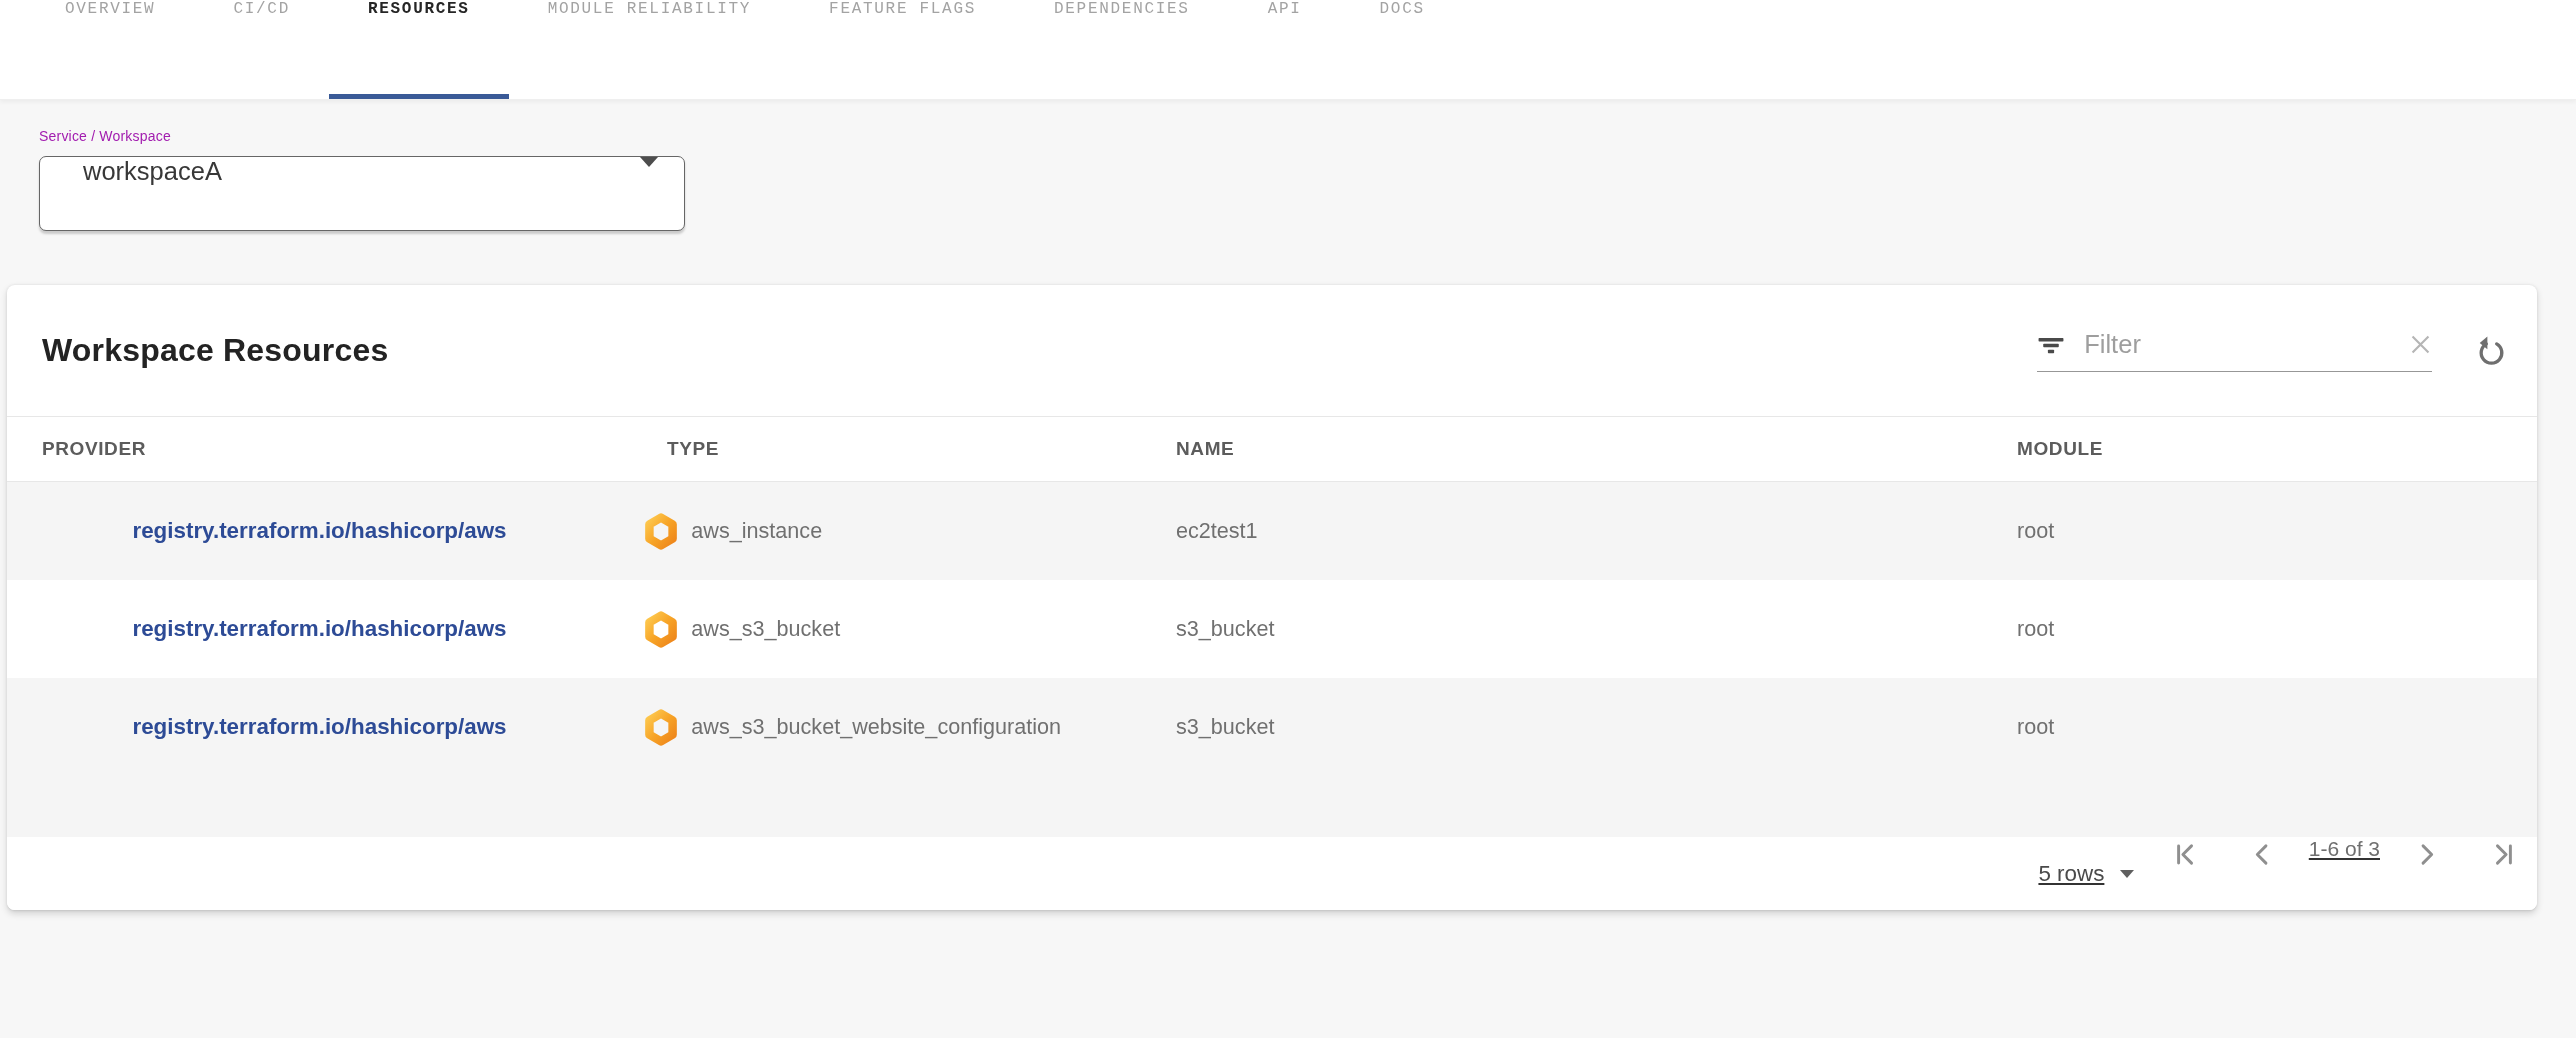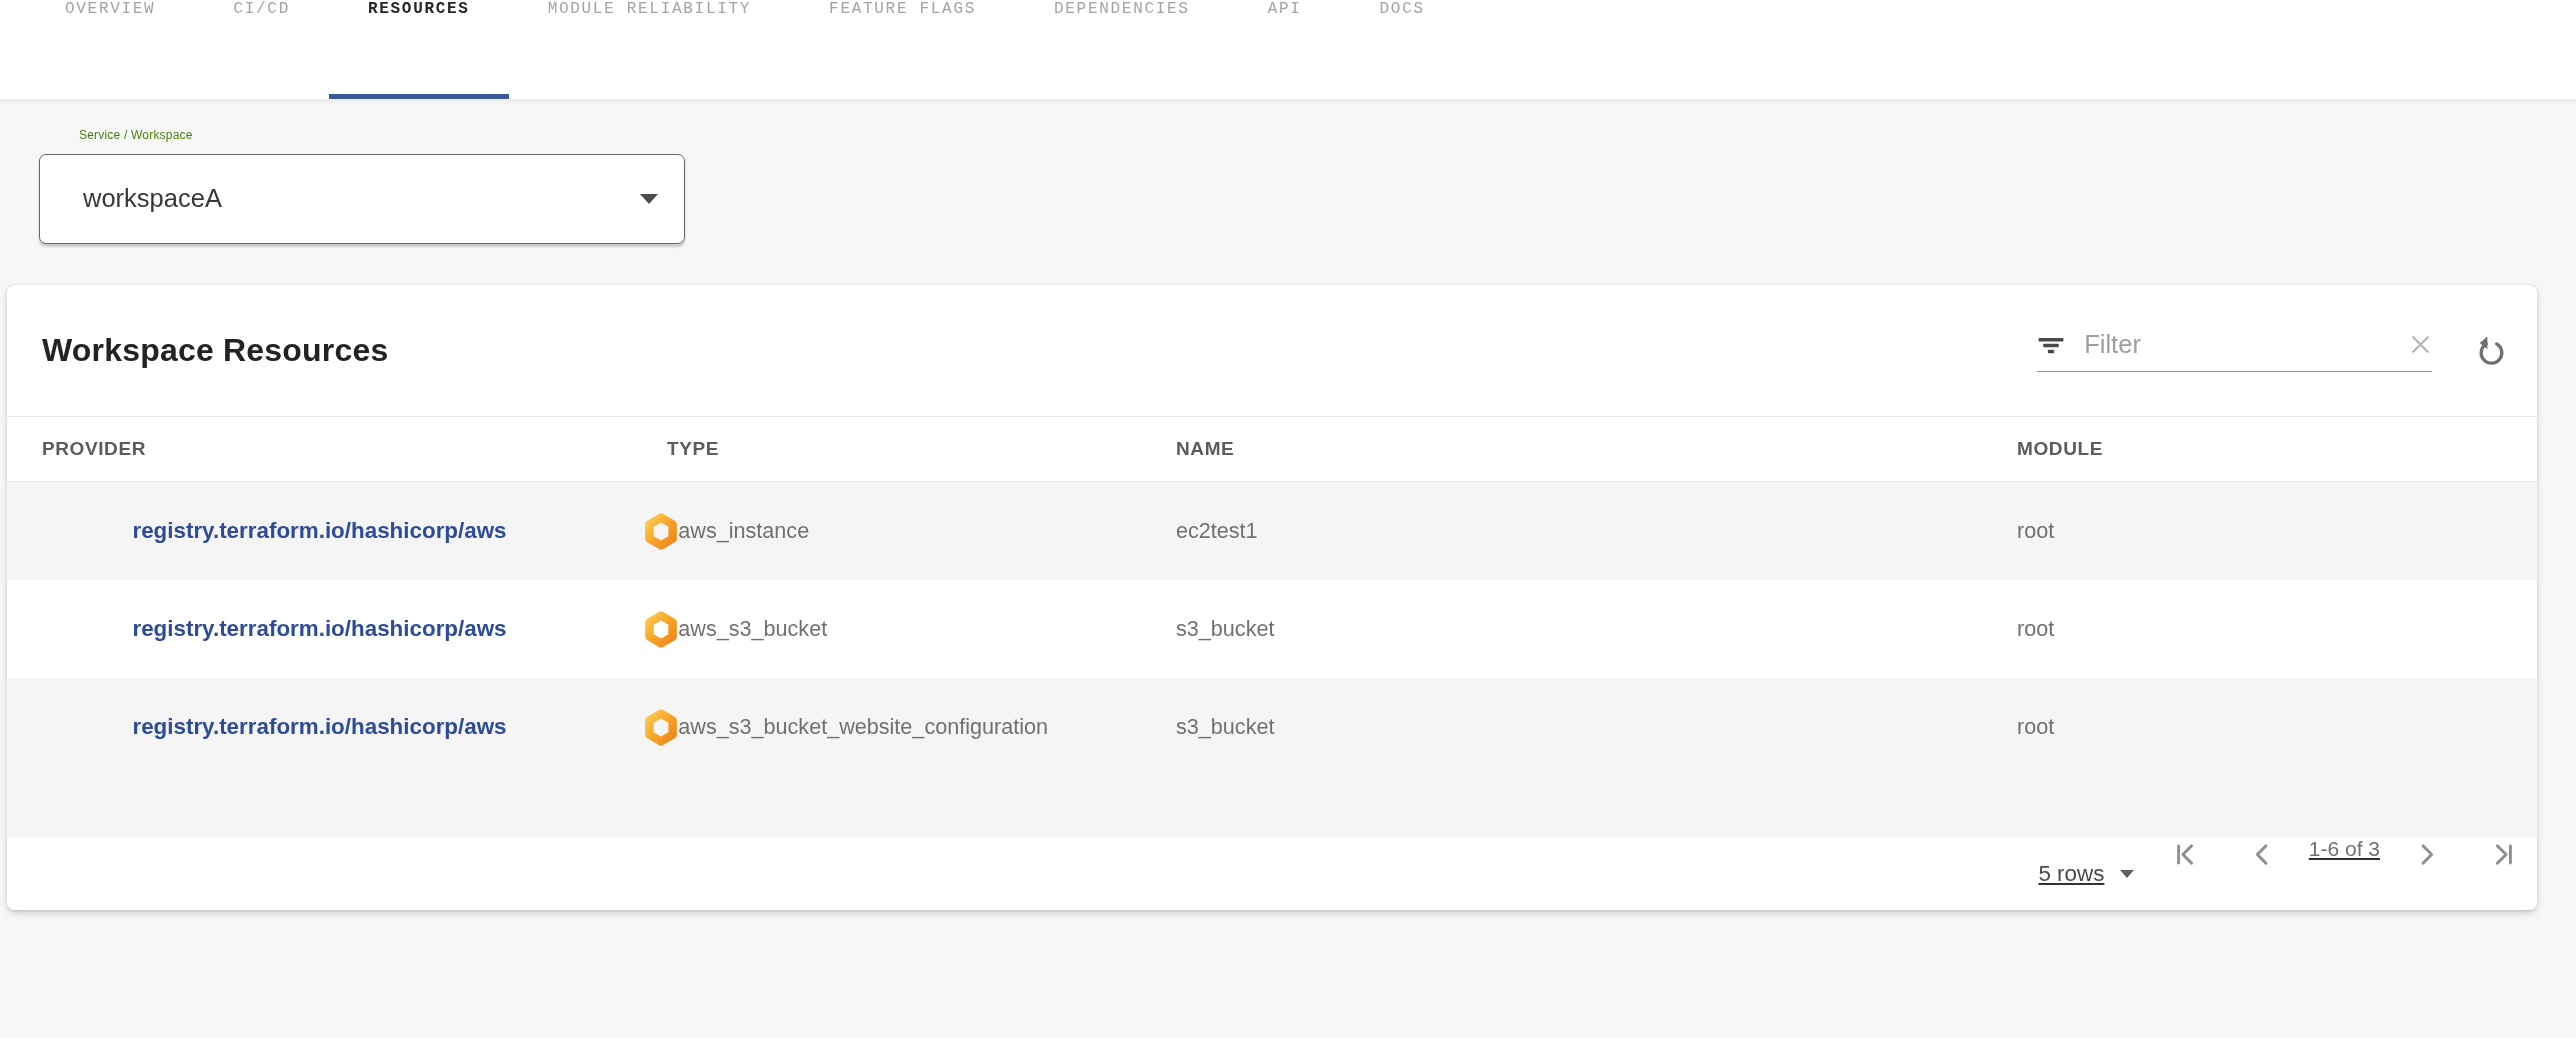--- a/index.html
+++ b/index.html
@@ -33,28 +33,28 @@
     font-family:Liberation Mono, monospace;
   }
   .tab.active { color:#262626; font-weight:700; }
   .tab.active::after {
     content:""; position:absolute; left:0; right:0; bottom:0;
     height:4.6px; background:var(--accent,#3a5a97);
   }
 
   
   .selector { margin:28px 0 0 39px; }
-  .selector-label { font-size:12px; color:#4d7c0f; letter-spacing:0.2px;margin-left:40px; }
+  .selector-label { font-size:14px; color:#a21caf; letter-spacing:0.2px; }
   .selectbox {
     margin-top:11.6px;
-    width:646px; height:90px;
+    width:646px; height:75px;
     background:#fff;
     border:1.5px solid #666;
     border-radius:7px;
-    display:flex; align-items:center; justify-content:space-between;
+    display:flex; justify-content:space-between;
     padding:0 26px 0 43px;
     box-shadow:0 2.3px 2.3px rgba(0,0,0,0.18);
     cursor:pointer;
   }
   .selectbox-value { font-size:25.5px; color:#383838; }
   .caret-down {
     width:0; height:0;
     border-left:9.3px solid transparent;
     border-right:9.3px solid transparent;
     border-top:10.8px solid #4d4d4d;
@@ -114,21 +114,21 @@
   .tbody .trow { height:98px; }
   .tbody .trow:nth-child(odd) { background:#f5f5f5; }
   .td { font-size:21.6px; color:#707070; padding-left:35px; }
   .td.provider { text-align:center; padding-left:0; }
   .provider-link {
     font-size:22.4px; font-weight:700;
     color:var(--link,#2d4b96);
     text-decoration:none; cursor:pointer;
   }
   .td.type { display:flex; align-items:center; padding-left:12.3px; }
-  .type-label { }
+  .type-label { margin-left:13px; }
 
   .filler { height:61px; background:#f5f5f5; }
 
   
   .card-footer {
     height:73px; background:#fff;
     display:flex; justify-content:flex-end;
     padding-right:17px;
     text-decoration:underline;
   }

